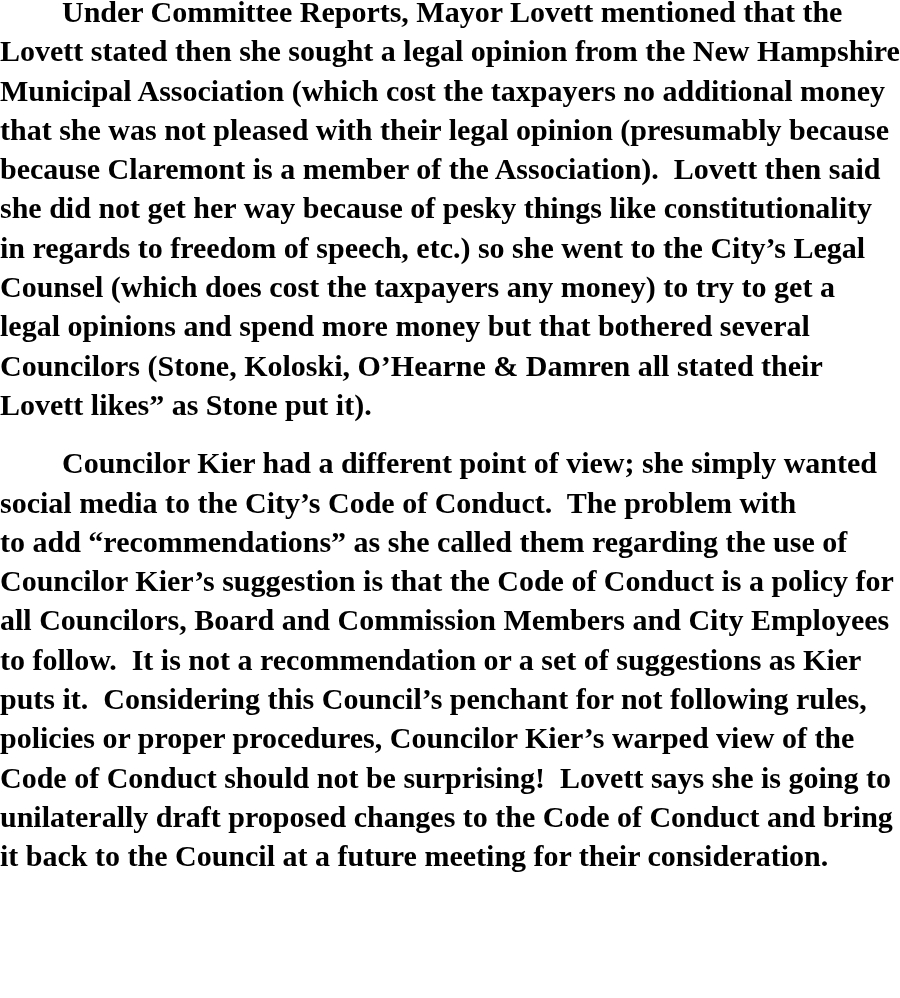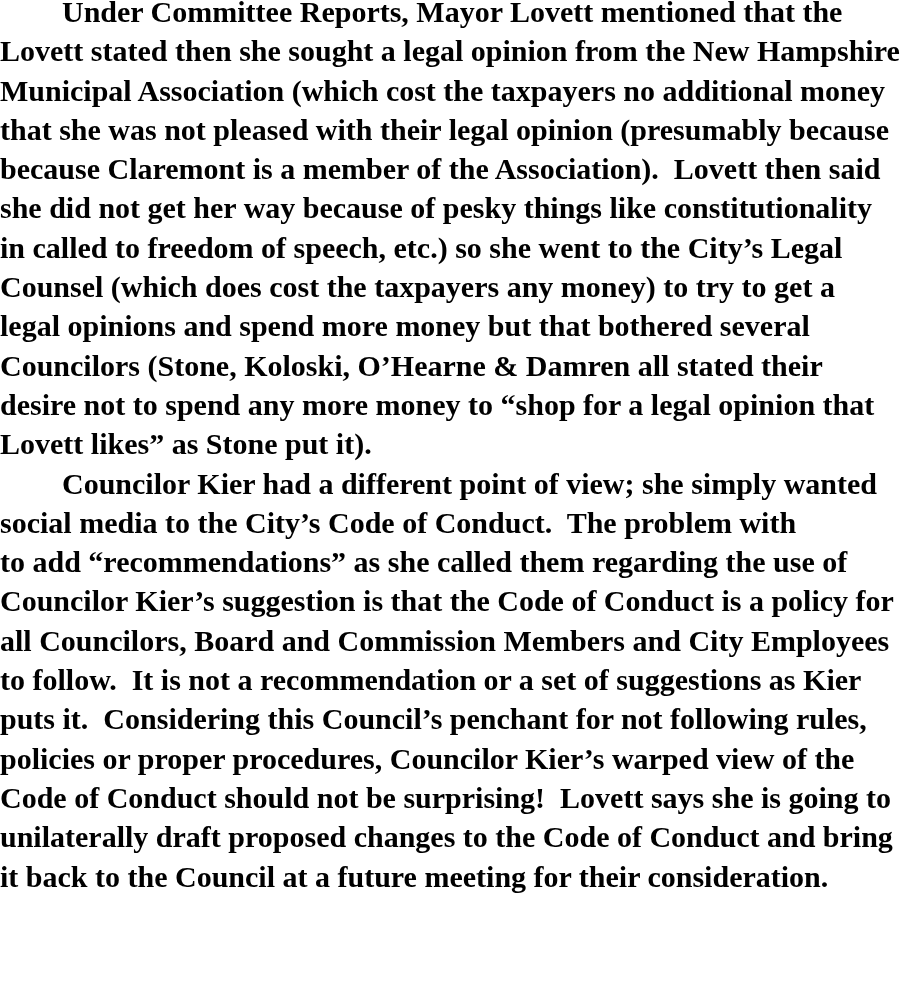--- a/index.html
+++ b/index.html
@@ -22,44 +22,44 @@
     font-weight: bold;
     font-size: 30px;
     line-height: 39.3px;
     text-align: left;
   }
   .para {
     margin: 0;
     padding: 0;
   }
   .para + .para {
+    margin-top: 19px;
   }
   .line {
     white-space: pre;  
   }
   .para .line:first-child {
     text-indent: 62px;
   }
 </style>
 </head>
 <body>
 
 <div class="page">
   <div class="para">
       <div class="line">Under Committee Reports, Mayor Lovett mentioned that the</div>
       <div class="line">Lovett stated then she sought a legal opinion from the New Hampshire</div>
       <div class="line">Municipal Association (which cost the taxpayers no additional money</div>
       <div class="line">that she was not pleased with their legal opinion (presumably because</div>
       <div class="line">because Claremont is a member of the Association).  Lovett then said</div>
       <div class="line">she did not get her way because of pesky things like constitutionality</div>
-      <div class="line">in called to freedom of speech, etc.) so she went to the City’s Legal</div>
+      <div class="line">in regards to freedom of speech, etc.) so she went to the City’s Legal</div>
       <div class="line">Counsel (which does cost the taxpayers any money) to try to get a</div>
       <div class="line">legal opinions and spend more money but that bothered several</div>
       <div class="line">Councilors (Stone, Koloski, O’Hearne &amp; Damren all stated their</div>
-      <div class="line">desire not to spend any more money to “shop for a legal opinion that</div>
       <div class="line">Lovett likes” as Stone put it).</div>
     </div>
   <div class="para">
       <div class="line">Councilor Kier had a different point of view; she simply wanted</div>
       <div class="line">social media to the City’s Code of Conduct.  The problem with</div>
       <div class="line">to add “recommendations” as she called them regarding the use of</div>
       <div class="line">Councilor Kier’s suggestion is that the Code of Conduct is a policy for</div>
       <div class="line">all Councilors, Board and Commission Members and City Employees</div>
       <div class="line">to follow.  It is not a recommendation or a set of suggestions as Kier</div>
       <div class="line">puts it.  Considering this Council’s penchant for not following rules,</div>

